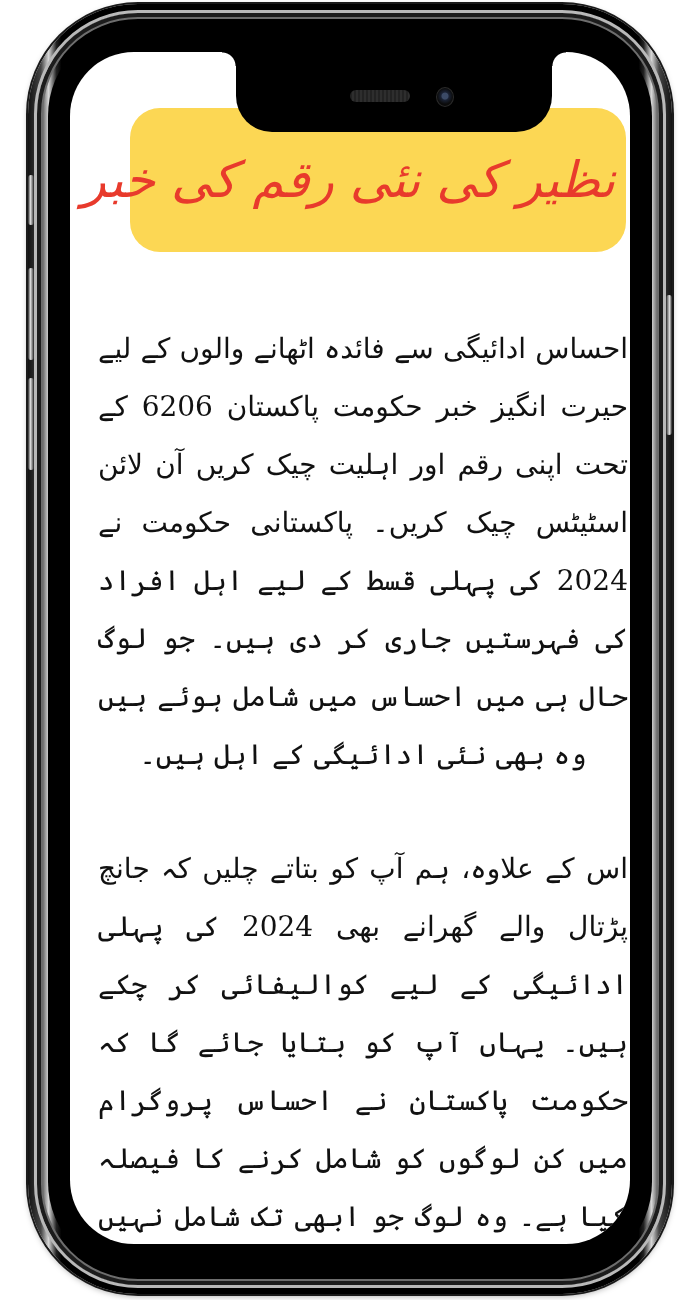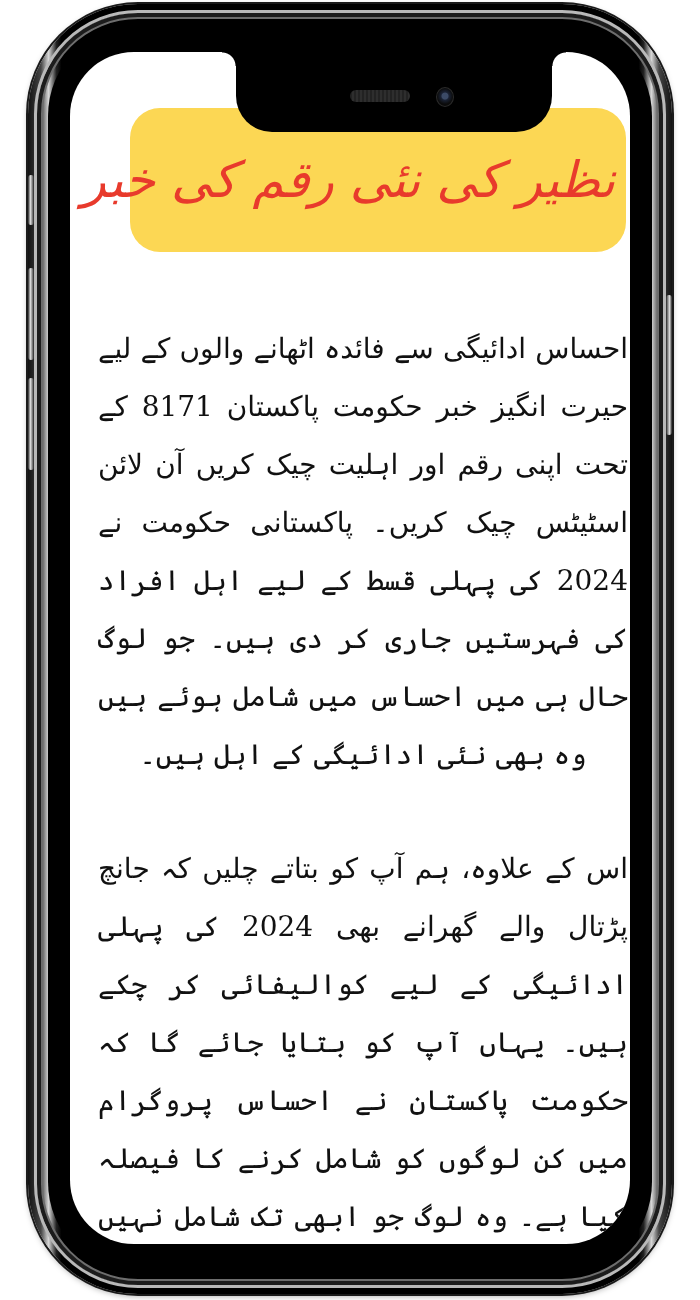--- a/index.html
+++ b/index.html
@@ -154,21 +154,21 @@
     <div class="notch">
       <div class="speaker"></div>
       <div class="camera"></div>
     </div>
 
     <div class="banner">
       <h1 class="banner-title">بے نظیر کی نئی رقم کی خبر</h1>
     </div>
 
     <div class="article">
-      <p>احساس ادائیگی سے فائدہ اٹھانے والوں کے لیے حیرت انگیز خبر حکومت پاکستان 8171 کے تحت اپنی رقم اور اہلیت چیک کریں آن لائن اسٹیٹس چیک کریں۔ پاکستانی حکومت نے 2024 کی پہلی قسط کے لیے اہل افراد کی فہرستیں جاری کر دی ہیں۔ جو لوگ حال ہی میں احساس میں شامل ہوئے ہیں وہ بھی نئی ادائیگی کے اہل ہیں۔</p>
+      <p>احساس ادائیگی سے فائدہ اٹھانے والوں کے لیے حیرت انگیز خبر حکومت پاکستان 6206 کے تحت اپنی رقم اور اہلیت چیک کریں آن لائن اسٹیٹس چیک کریں۔ پاکستانی حکومت نے 2024 کی پہلی قسط کے لیے اہل افراد کی فہرستیں جاری کر دی ہیں۔ جو لوگ حال ہی میں احساس میں شامل ہوئے ہیں وہ بھی نئی ادائیگی کے اہل ہیں۔</p>
       <p>اس کے علاوہ، ہم آپ کو بتاتے چلیں کہ جانچ پڑتال والے گھرانے بھی 2024 کی پہلی ادائیگی کے لیے کوالیفائی کر چکے ہیں۔ یہاں آپ کو بتایا جائے گا کہ حکومت پاکستان نے احساس پروگرام میں کن لوگوں کو شامل کرنے کا فیصلہ کیا ہے۔ وہ لوگ جو ابھی تک شامل نہیں ہوئے، یاد رہے کہ جن خاندانوں کی ماہانہ آمدنی ان کے اخراجات سے کم ہے، حکومت پاکستان نے انہیں احساس میں شامل کرنے کا اعلان کیا ہے۔</p>
     </div>
   </div>
 </div>
 
 <div class="side-btn btn-silent"></div>
 <div class="side-btn btn-vol-up"></div>
 <div class="side-btn btn-vol-down"></div>
 <div class="side-btn btn-power"></div>
 

